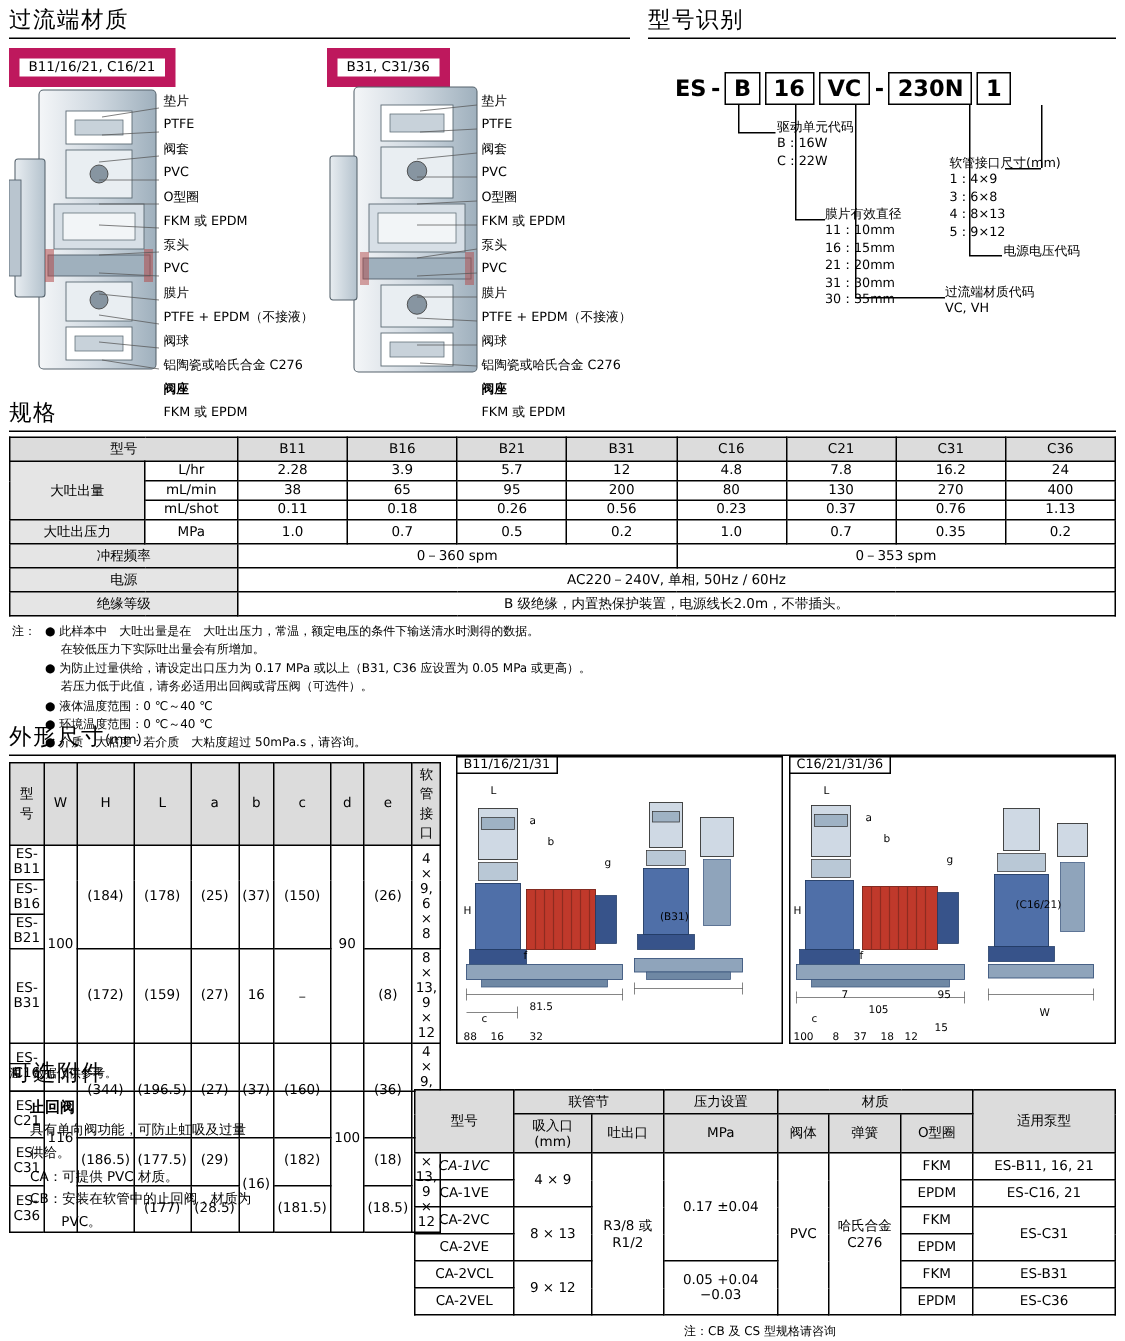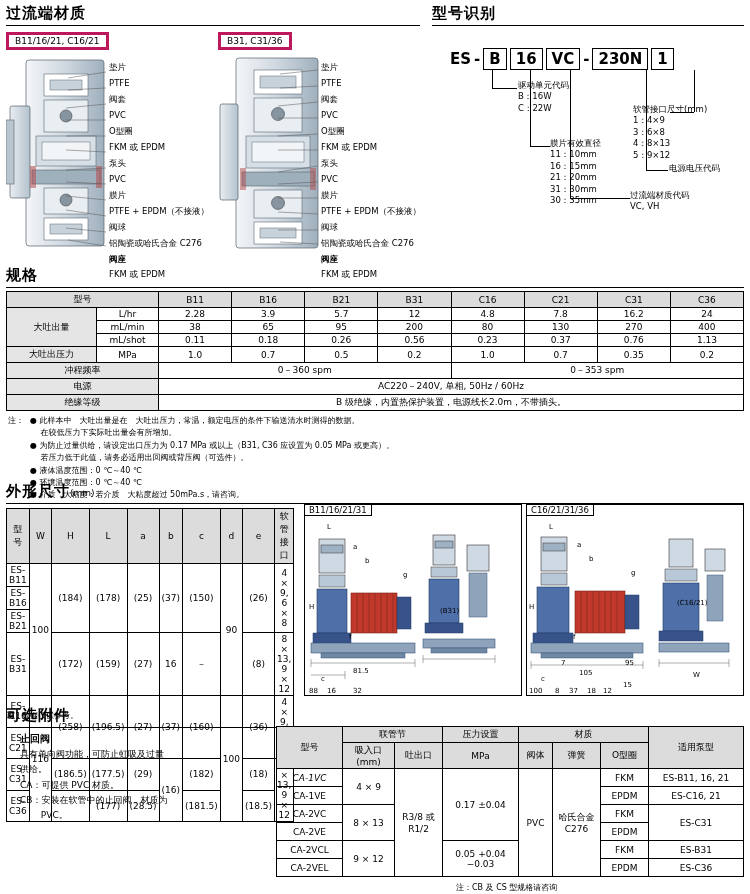--- a/index.html
+++ b/index.html
@@ -9,33 +9,33 @@
     height: 894px;
     background: #ffffff;
     font-family: "DejaVu Sans", "Liberation Sans", sans-serif;
     font-size: 9px;
     color: #000;
     position: relative;
     overflow: hidden;
   }
   .sec-title {
     font-size: 15px;
-    font-weight: bold;
+    font-weight: normal;
     letter-spacing: 1px;
   }
   .rule { border-bottom: 1.5px solid #000; }
 
   
   #top { position: absolute; left: 0; top: 0; width: 750px; height: 262px; }
   #top-left { position: absolute; left: 6px; top: 4px; width: 420px; }
   #top-right { position: absolute; left: 432px; top: 4px; width: 314px; }
 
   .boxlabel {
     display: inline-block;
-    border: 3px solid #be185d;
+    border: 7px solid #be185d;
     padding: 1px 6px;
     font-size: 9px;
     background: #fff;
   }
 
   
   .cut { position: relative; }
   .leader { position: absolute; font-size: 8.5px; white-space: nowrap; text-align: right; }
 
   
@@ -409,21 +409,21 @@
         <td>(159)</td>
         <td>(27)</td>
         <td>16</td>
         <td>－</td>
         <td>(8)</td>
         <td>8 × 13, 9 × 12</td>
       </tr>
       <tr>
         <td>ES-C16</td>
         <td rowspan="4">116</td>
-        <td rowspan="2">(258)</td>
+        <td rowspan="2">(344)</td>
         <td rowspan="2">(196.5)</td>
         <td rowspan="2">(27)</td>
         <td rowspan="2">(37)</td>
         <td rowspan="2">(160)</td>
         <td rowspan="4">100</td>
         <td rowspan="2">(36)</td>
         <td rowspan="2">4 × 9, 6 × 8</td>
       </tr>
       <tr>
         <td>ES-C21</td>

